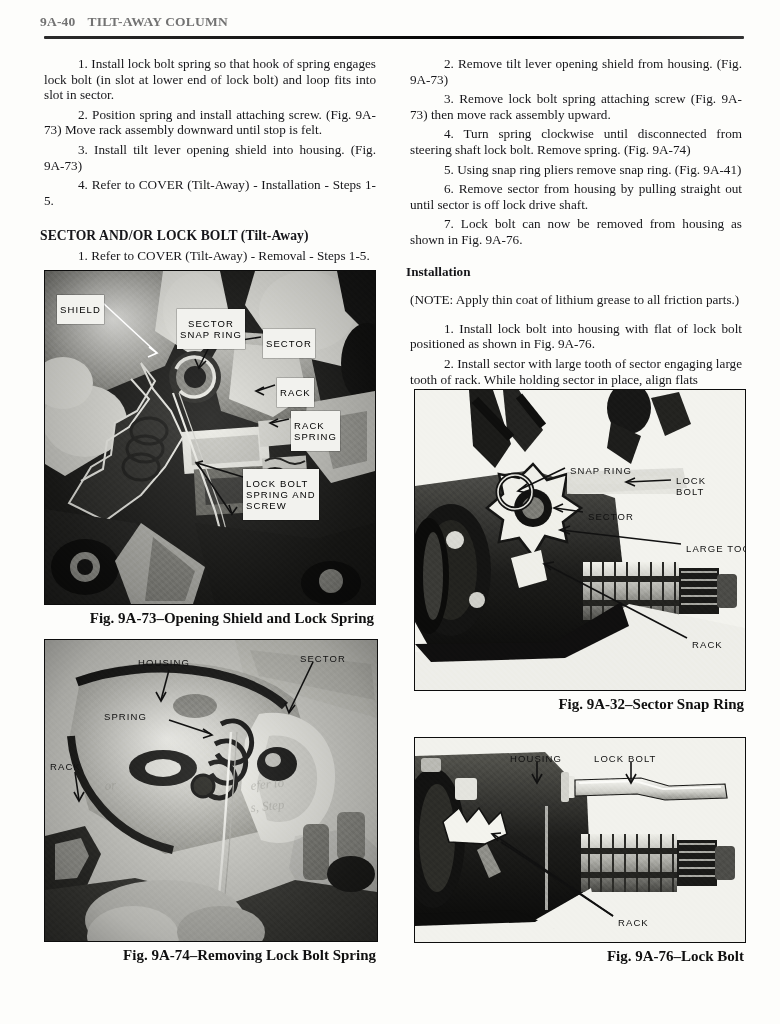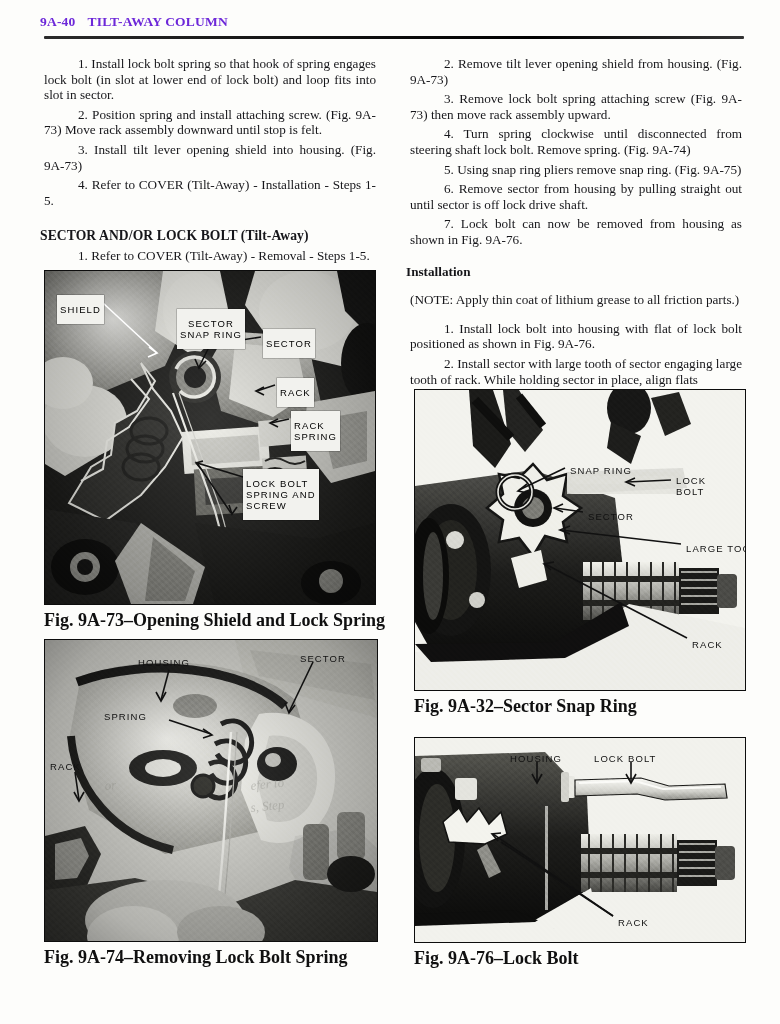--- a/index.html
+++ b/index.html
@@ -18,21 +18,21 @@
     background: #fdfdfb;
   }
   
   .header {
     position: absolute;
     left: 40px; top: 14px;
     font-family: "Liberation Serif", serif;
     font-weight: bold;
     font-size: 13.5px;
     letter-spacing: 0.2px;
-    color: #6d28d9;
+    color: #737373;
   }
   .header .folio { margin-right: 12px; }
   .rule {
     position: absolute;
     left: 44px; top: 36px; width: 700px; height: 3px;
     background: linear-gradient(to right, #2b2b2b 0%, #111 40%, #000 70%, #333 100%);
     border-radius: 1px;
   }
   
   .col {
@@ -71,22 +71,22 @@
   
   .figure { position: absolute; }
   .photo {
     position: relative;
     border: 1.6px solid #0d0d0d;
     background: #1a1a1a;
     overflow: hidden;
   }
   .caption {
     position: absolute;
-    text-align: left;
-    font-size: 18px;
+    text-align: right;
+    font-size: 15px;
     font-weight: bold;
     font-family: "Liberation Serif", serif;
     color: #101010;
     white-space: nowrap;
   }
   
   .callout {
     position: absolute;
     background: #f2f2ee;
     color: #000;
@@ -135,21 +135,21 @@
 
     <h2 class="section">SECTOR AND/OR LOCK BOLT (Tilt-Away)</h2>
 
     <p class="para">1. Refer to COVER (Tilt-Away) - Removal - Steps 1-5.</p>
   </div>
 
   <div class="col right">
     <p class="para">2. Remove tilt lever opening shield from housing. (Fig. 9A-73)</p>
     <p class="para">3. Remove lock bolt spring attaching screw (Fig. 9A-73) then move rack assembly upward.</p>
     <p class="para">4. Turn spring clockwise until disconnected from steering shaft lock bolt. Remove spring. (Fig. 9A-74)</p>
-    <p class="para">5. Using snap ring pliers remove snap ring. (Fig. 9A-75)</p>
+    <p class="para">5. Using snap ring pliers remove snap ring. (Fig. 9A-41)</p>
     <p class="para">6. Remove sector from housing by pulling straight out until sector is off lock drive shaft.</p>
     <p class="para">7. Lock bolt can now be removed from housing as shown in Fig. 9A-76.</p>
 
     <h3 class="sub">Installation</h3>
     <p class="para flush gap-top">(NOTE: Apply thin coat of lithium grease to all friction parts.)</p>
 
     <p class="para gap-top">1. Install lock bolt into housing with flat of lock bolt positioned as shown in Fig. 9A-76.</p>
     <p class="para">2. Install sector with large tooth of sector engaging large tooth of rack. While holding sector in place, align flats</p>
   </div>
 

